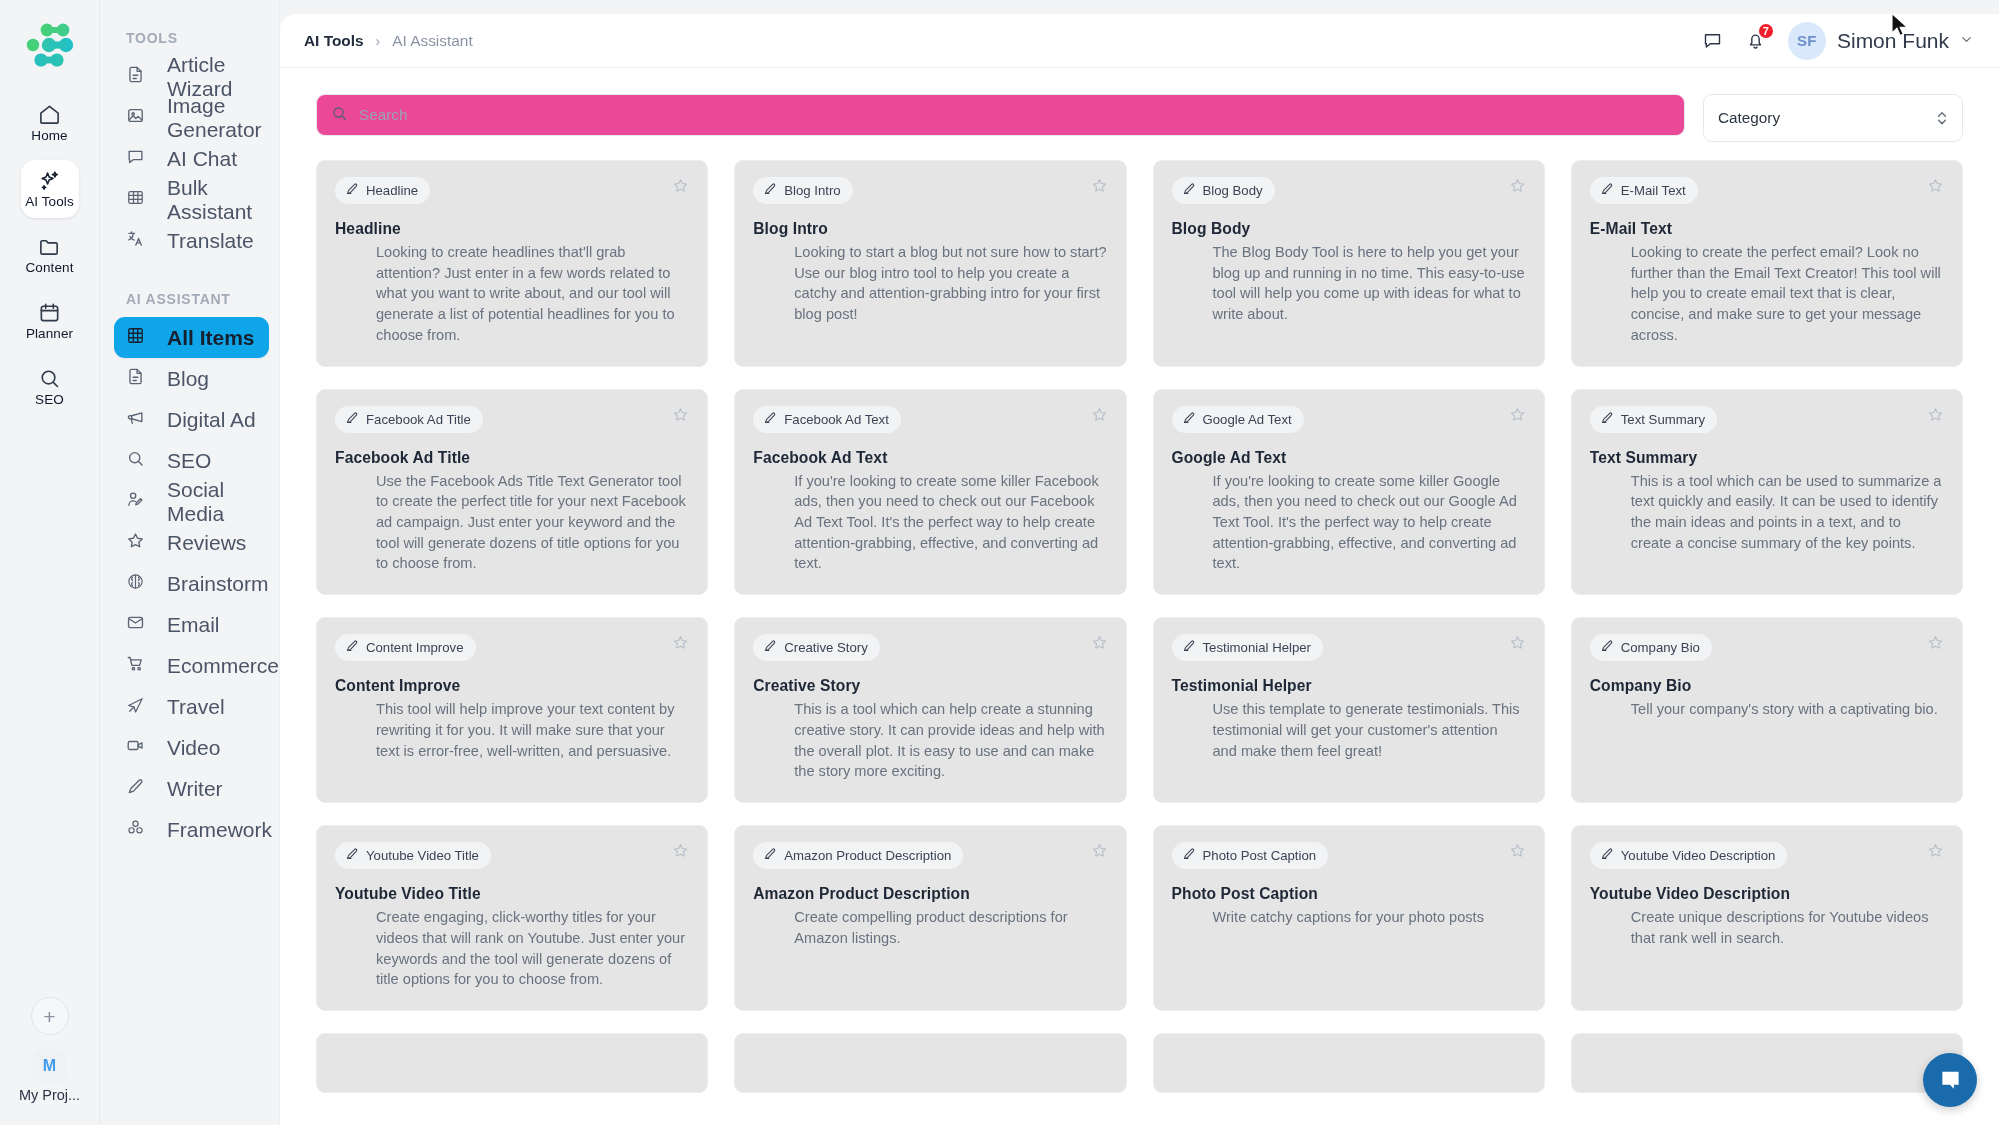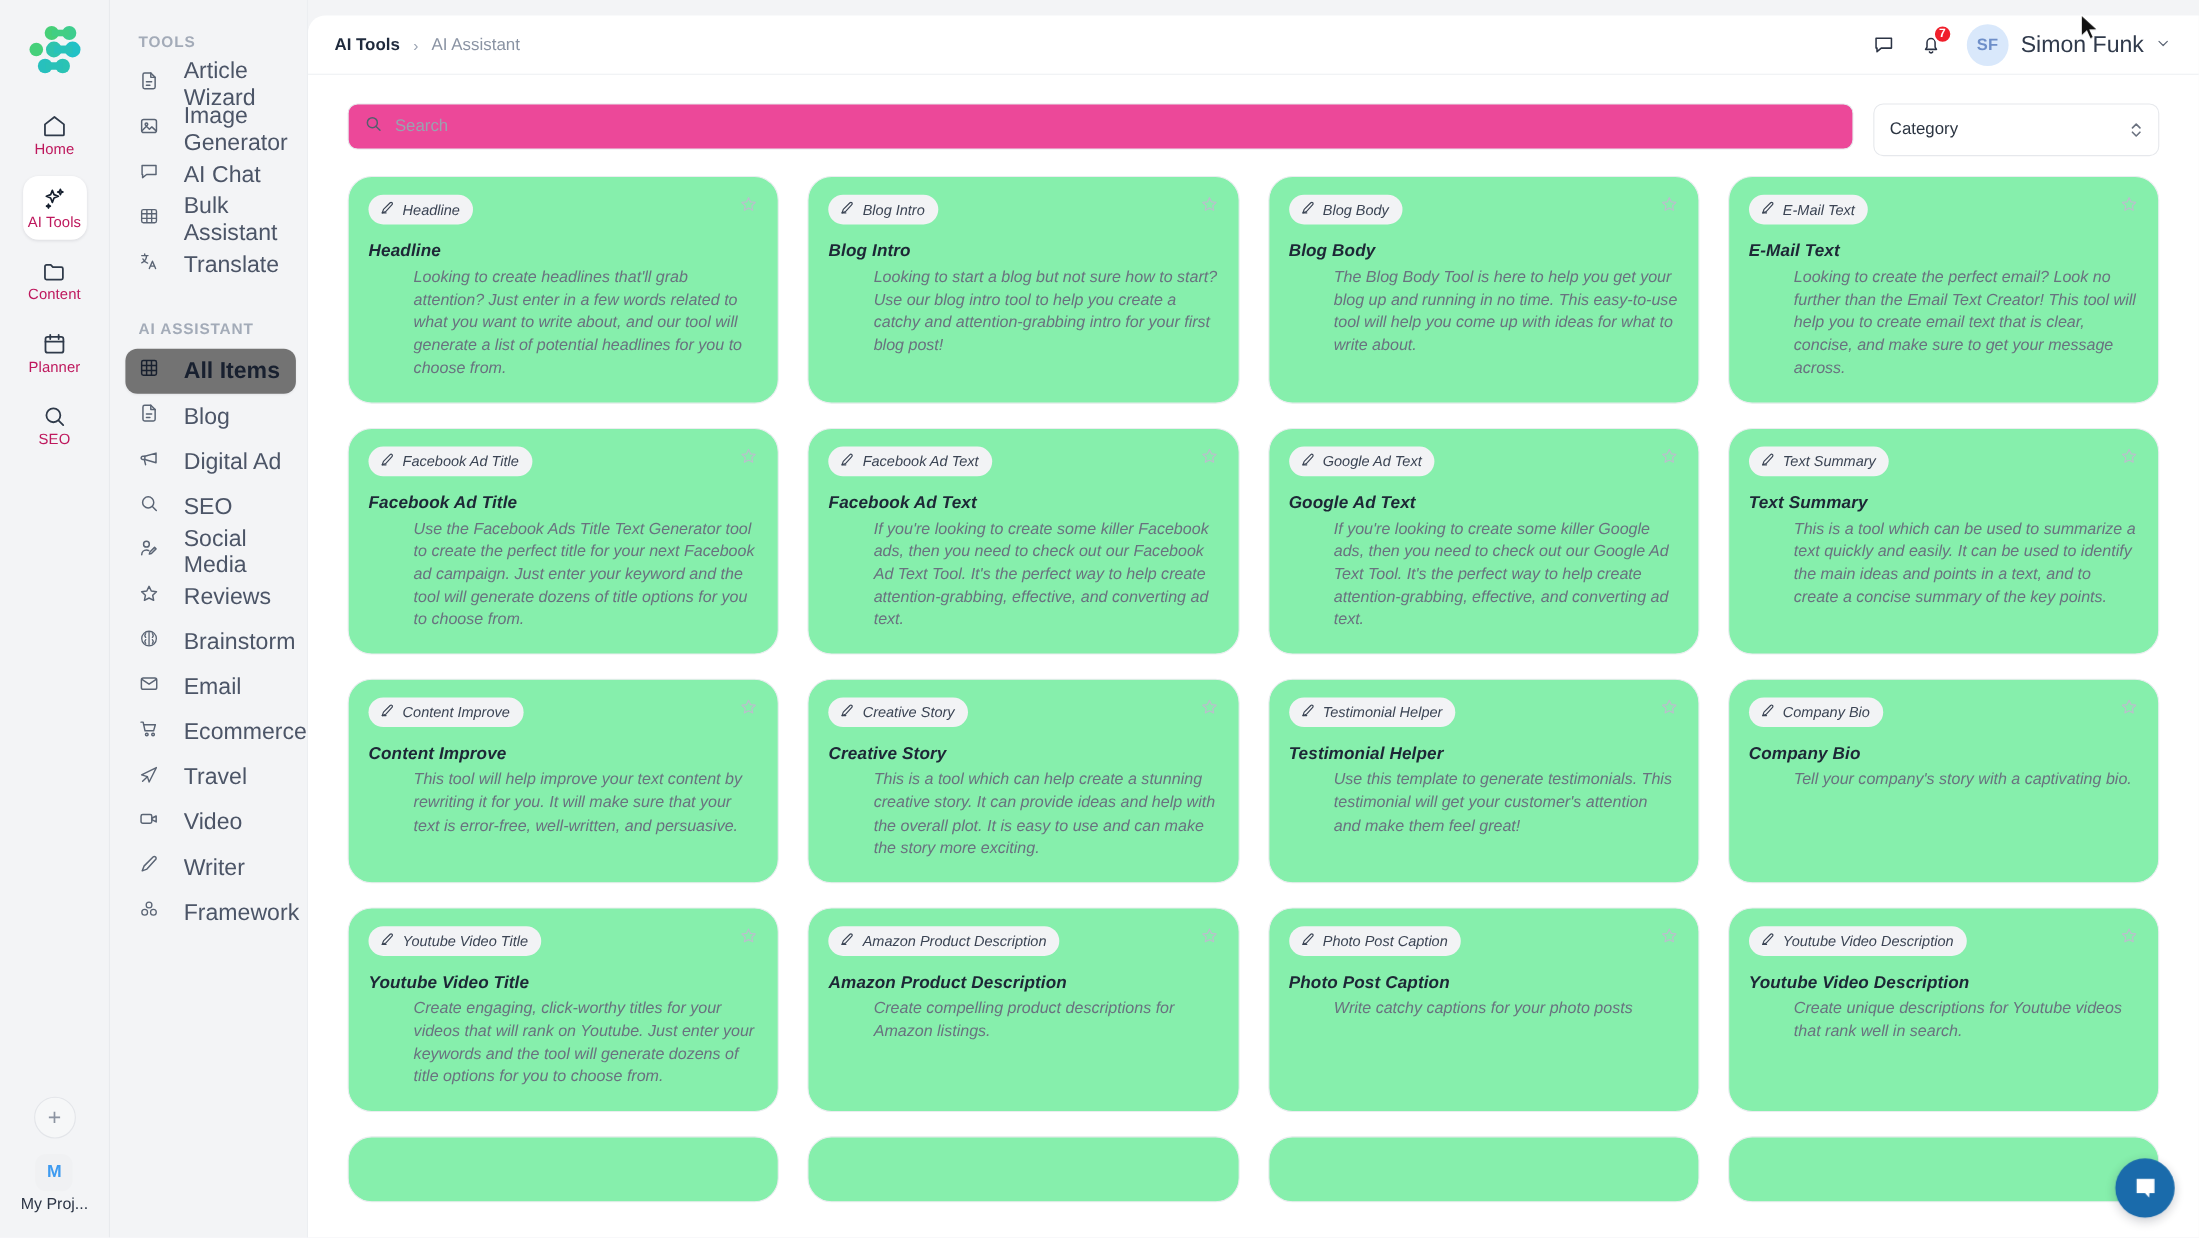--- a/index.html
+++ b/index.html
@@ -20,21 +20,21 @@
     position: relative;
   }
   .logo { margin-top: 22px; margin-bottom: 26px; width: 62px; height: 46px; }
   .rail-items { display: flex; flex-direction: column; align-items: center; gap: 8px; width: 100%; }
   .rail-item {
     width: 58px; height: 58px; border-radius: 14px;
     display: flex; flex-direction: column; align-items: center; justify-content: center;
     gap: 3px; cursor: pointer; color: #2f3a4a;
   }
   .rail-item.active { background: #ffffff; box-shadow: 0 1px 3px rgba(16,24,40,.10); }
-  .rail-item .rl { font-size: 13.5px; line-height: 1; color: #be185d; letter-spacing:.1px; }
+  .rail-item .rl { font-size: 13.5px; line-height: 1; color: #0f172a; letter-spacing:.1px; }
   .rail-item svg { display:block; }
   .rail-bottom {
     position: absolute; bottom: 22px; left: 0; right: 0;
     display: flex; flex-direction: column; align-items: center; gap: 14px;
   }
   .add-btn {
     width: 38px; height: 38px; border-radius: 50%;
     border: 1px solid #e3e5e9; background: #f6f7f8;
     display:flex; align-items:center; justify-content:center;
     color:#8b93a1; font-size: 21px; line-height:1; cursor: pointer;
@@ -57,21 +57,21 @@
   .nav-head {
     font-size: 14px; letter-spacing: .75px; color: #a3abb8;
     font-weight: 600; margin: 8px 0 10px 12px;
   }
   .nav-head.second { margin-top: 30px; }
   .nav-item {
     display: flex; align-items: center; gap: 22px;
     height: 41px; padding: 0 12px; border-radius: 11px;
     color: #4b5costume; color:#4c5567; font-size: 21px; cursor: pointer;
   }
-  .nav-item.active { background: #737373; color:#18202f; font-weight: 600; box-shadow: 0 1px 2px rgba(16,24,40,.06); text-align: right; }
+  .nav-item.active { background: #0ea5e9; color:#18202f; font-weight: 600; box-shadow: 0 1px 2px rgba(16,24,40,.06); text-align: right; }
   .nav-item svg { flex: 0 0 auto; }
 
   
   .content { flex: 1; display: flex; flex-direction: column; padding: 14px 0 0 0; min-width: 0; }
   .panel {
     flex: 1; background: #fff; border-radius: 16px 0 0 0;
     display: flex; flex-direction: column; min-width: 0; overflow: hidden;
   }
   .topbar {
     height: 54px; flex: 0 0 54px; display: flex; align-items: center;
@@ -114,22 +114,22 @@
   }
   .catsel span { font-size:15.3px; color:#2c3542; }
   .catsel .ud { margin-left:auto; color:#6b7280; display:flex; flex-direction:column; line-height:.55; font-size:11px; }
 
   
   .gridwrap { flex:1; overflow:hidden; padding: 6px 36px 0 36px; }
   .grid {
     display:grid; grid-template-columns: repeat(4, 1fr); gap: 22px 26px;
   }
   .card {
-    border:1px solid #ebedf0; border-radius:22px; background:#86efac;
-    padding: 16px 18px 20px 18px; min-height: 178px; cursor:pointer;font-style:italic;
+    border:1px solid #ebedf0; border-radius:9px; background:#e5e5e5;
+    padding: 16px 18px 20px 18px; min-height: 178px; cursor:pointer;
   }
   .card-top { display:flex; align-items:flex-start; }
   .chip {
     display:inline-flex; align-items:center; gap:7px;
     background:#f2f3f5; border-radius:20px; padding:5px 12px 5px 10px;
     font-size:13.2px; color:#3b4454;
   }
   .star { margin-left:auto; color:#b9c0cb; cursor:pointer; display:flex; }
   .card-title {
     margin-top:16px; font-size:15.6px; font-weight:700; color:#1d2736; letter-spacing:.1px;

